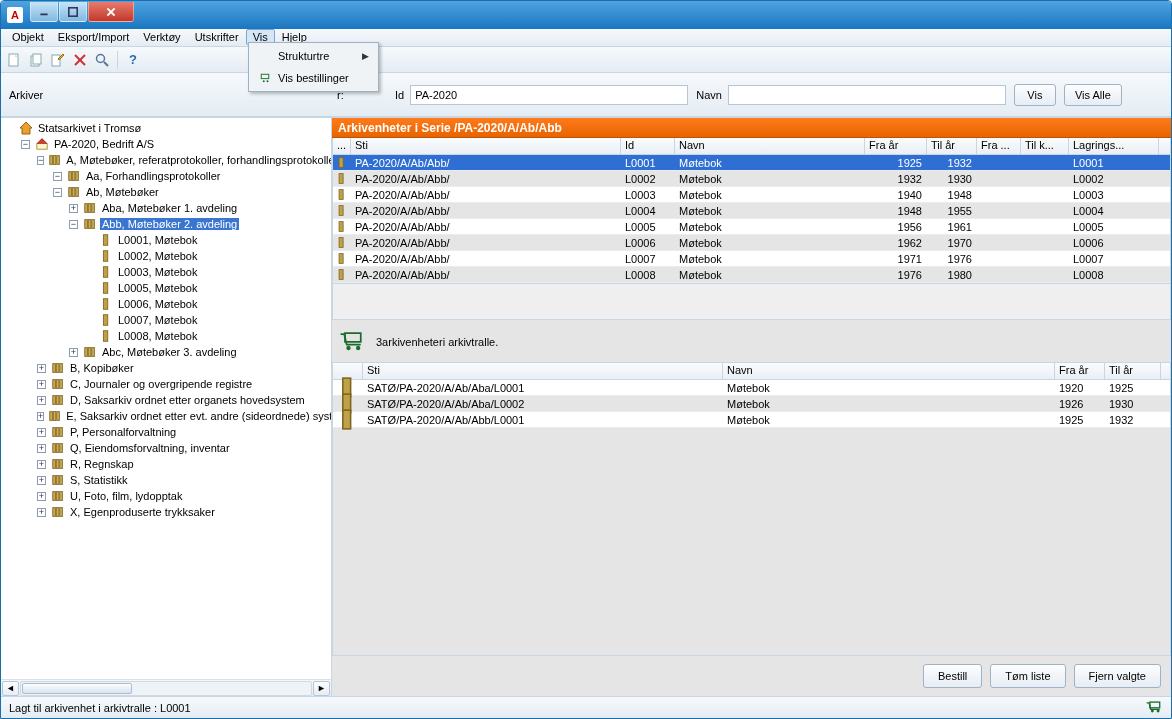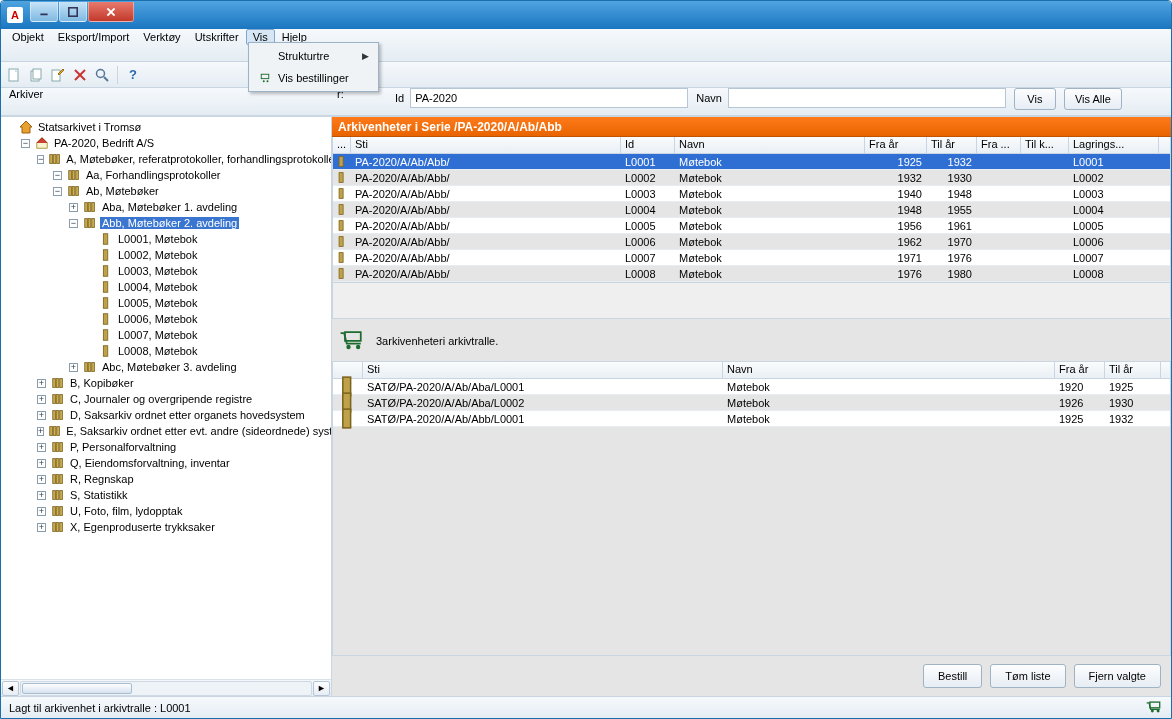--- a/index.html
+++ b/index.html
@@ -7,36 +7,36 @@
   body { background:#fff; width:1172px; height:719px; overflow:hidden; border:1px solid #1a6eaa; border-radius:4px 4px 0 0; display:flex; flex-direction:column; }
   
   .titlebar { height:28px; background:linear-gradient(#4fa3e0,#1a76c0); display:flex; align-items:center; color:#fff; padding-left:6px; border-radius:3px 3px 0 0; }
   .titlebar .appicon { width:16px; height:16px; margin-right:6px; display:inline-flex; align-items:center; justify-content:center; font-weight:bold; color:#c00; background:#fff; border-radius:2px; font-size:11px;}
   .titlebar .title { flex:1; font-size:12px; text-shadow:0 1px 1px rgba(0,0,0,.3);}
   .winbtns { display:flex; height:20px; margin-top:-6px; margin-right:2px;}
   .winbtn { width:28px; height:20px; margin-left:1px; display:flex; align-items:center; justify-content:center; border:1px solid rgba(255,255,255,.4); border-top:none; border-radius:0 0 3px 3px; background:linear-gradient(#c6e3f7,#7fb9e2); color:#335; }
   .winbtn.close { width:46px; background:linear-gradient(#e87a6d,#c1392b); color:#fff; }
   .winbtn svg { width:12px; height:12px; }
   
-  .menubar { height:18px; background:linear-gradient(#f6f9fc,#e4ecf3); border-bottom:1px solid #c9d6e2; display:flex; align-items:flex-end; padding:16px 4px; font-size:11px; color:#000;}
+  .menubar { height:18px; background:linear-gradient(#f6f9fc,#e4ecf3); border-bottom:1px solid #c9d6e2; display:flex; align-items:flex-start; padding:0 4px; font-size:11px; color:#000;}
   .menubar .mi { padding:1px 6px; border:1px solid transparent; border-radius:2px;}
   .menubar .mi.open { background:#d6e6f5; border:1px solid #7ba7d1; }
   
   .toolbar { height:26px; background:linear-gradient(#f6f9fc,#e4ecf3); border-bottom:1px solid #c9d6e2; display:flex; align-items:center; padding:0 4px; gap:4px;}
   .tbtn { width:18px; height:18px; display:flex; align-items:center; justify-content:center; border:1px solid transparent; border-radius:2px; color:#555;}
   .tbtn.help { color:#2a6bb0; font-weight:bold; font-size:13px;}
   .sep { width:1px; height:18px; background:#c9d6e2; margin:0 2px;}
   
   .dropdown { position:absolute; left:248px; top:42px; width:131px; background:#f0f3f6; border:1px solid #9cb3c7; box-shadow:2px 2px 3px rgba(0,0,0,.25); z-index:50; padding:2px;}
   .dropdown .di { height:22px; display:flex; align-items:center; padding:0 18px 0 26px; position:relative; border:1px solid transparent; border-radius:2px;}
   .dropdown .di .arrow { position:absolute; right:6px; font-size:9px; color:#333;}
   .dropdown .di .check { position:absolute; left:6px; width:14px; height:14px; display:flex; align-items:center; justify-content:center; }
   .dropdown .di .check svg { width:14px; height:10px; }
   
-  .filterrow { height:28px; background:linear-gradient(#f6f9fc,#e4ecf3); border-bottom:1px solid #c9d6e2; display:flex; align-items:flex-start; padding:0 8px; gap:8px; }
+  .filterrow { height:44px; background:linear-gradient(#f6f9fc,#e4ecf3); border-bottom:1px solid #c9d6e2; display:flex; align-items:center; padding:0 8px; gap:8px; }
   .filterrow .leftlbl { width:320px; padding-left:0; color:#000;}
   .filterrow .pair { display:flex; align-items:center; gap:6px;}
   .filterrow input.fval { height:20px; border:1px solid #b7c6d6; background:#fff; padding:1px 4px; outline:none;}
   .filterrow .btn { height:22px; min-width:42px; padding:0 10px; border:1px solid #a0b3c4; background:linear-gradient(#fdfdfe,#e6edf4); border-radius:3px;}
   
   .main { flex:1; display:flex; min-height:0; border-top:1px solid #c9d6e2;}
   .left { width:331px; border-right:1px solid #c9d6e2; display:flex; flex-direction:column; background:#fff; }
   .right { flex:1; display:flex; flex-direction:column; background:#e5e5e5; min-width:0;}
   
   .tree-wrap { flex:1; overflow:hidden; position:relative;text-align:center;}
@@ -289,29 +289,20 @@
             </span>
             <span class="lbl">L0003, Møtebok</span>
           </div>
           <div class="tn" style="padding-left: 82px;">
             <span class="pm empty"></span>
             <span class="ic book">
               <svg class="book-svg" viewBox="0 0 16 16">
                 <rect x="5" y="2" width="5" height="12"></rect>
               </svg>
             </span>
-            <span class="lbl">L0004, Møtebok</span>
-          </div>
-          <div class="tn" style="padding-left: 82px;">
-            <span class="pm empty"></span>
-            <span class="ic book">
-              <svg class="book-svg" viewBox="0 0 16 16">
-                <rect x="5" y="2" width="5" height="12"></rect>
-              </svg>
-            </span>
             <span class="lbl">L0005, Møtebok</span>
           </div>
           <div class="tn" style="padding-left: 82px;">
             <span class="pm empty"></span>
             <span class="ic book">
               <svg class="book-svg" viewBox="0 0 16 16">
                 <rect x="5" y="2" width="5" height="12"></rect>
               </svg>
             </span>
             <span class="lbl">L0006, Møtebok</span>

